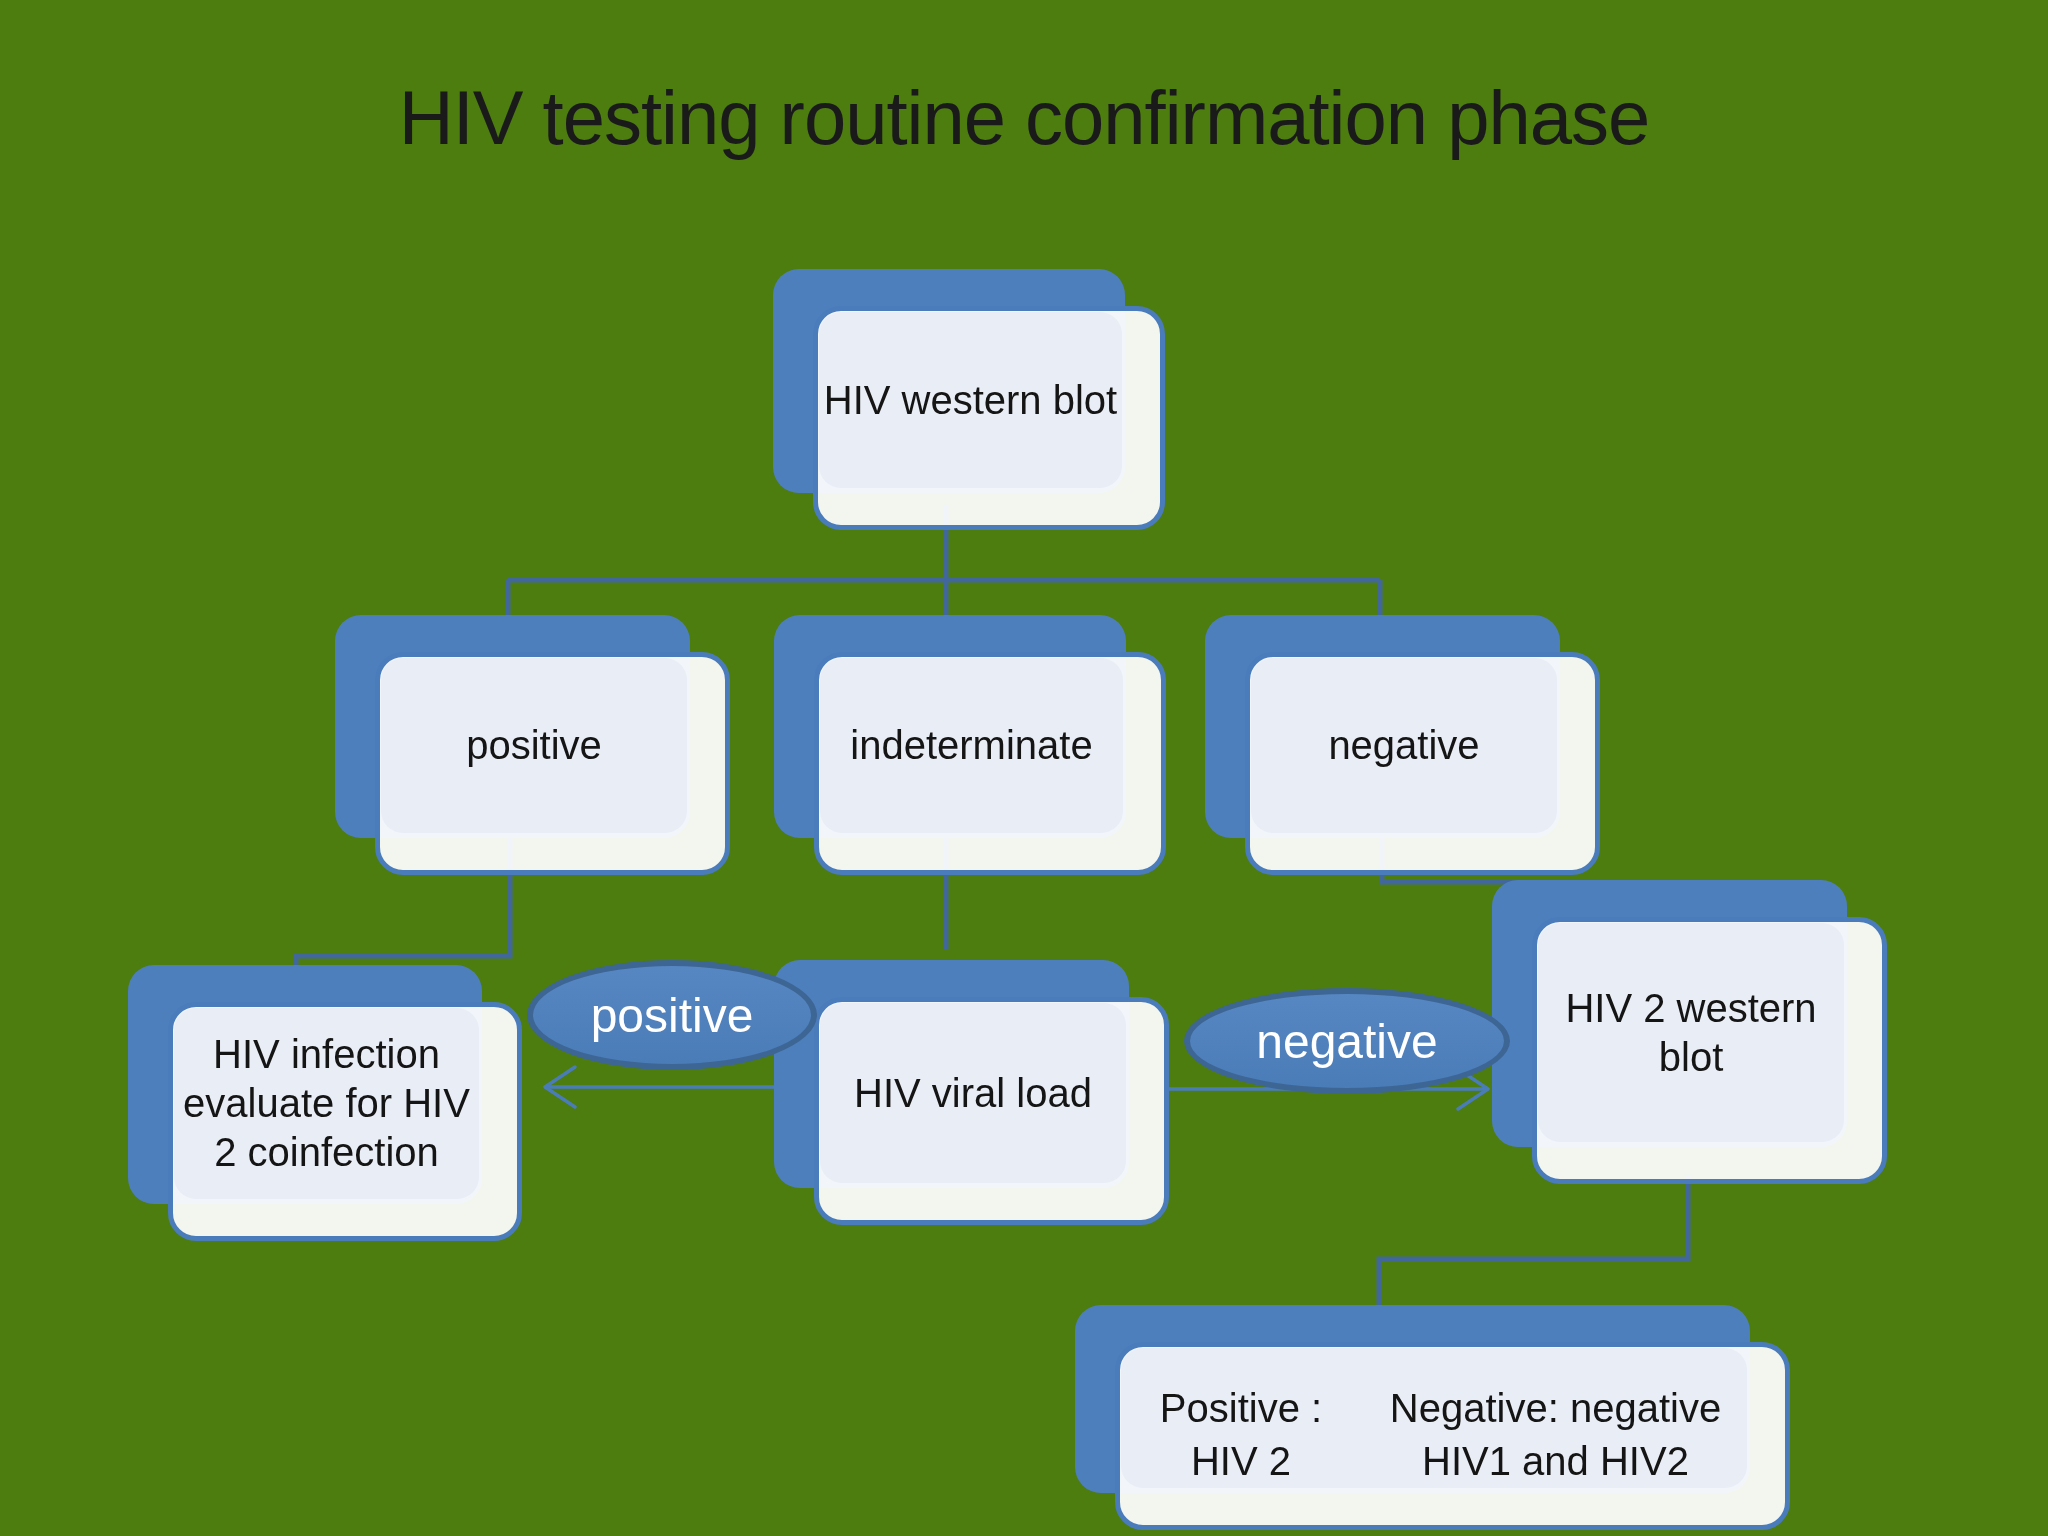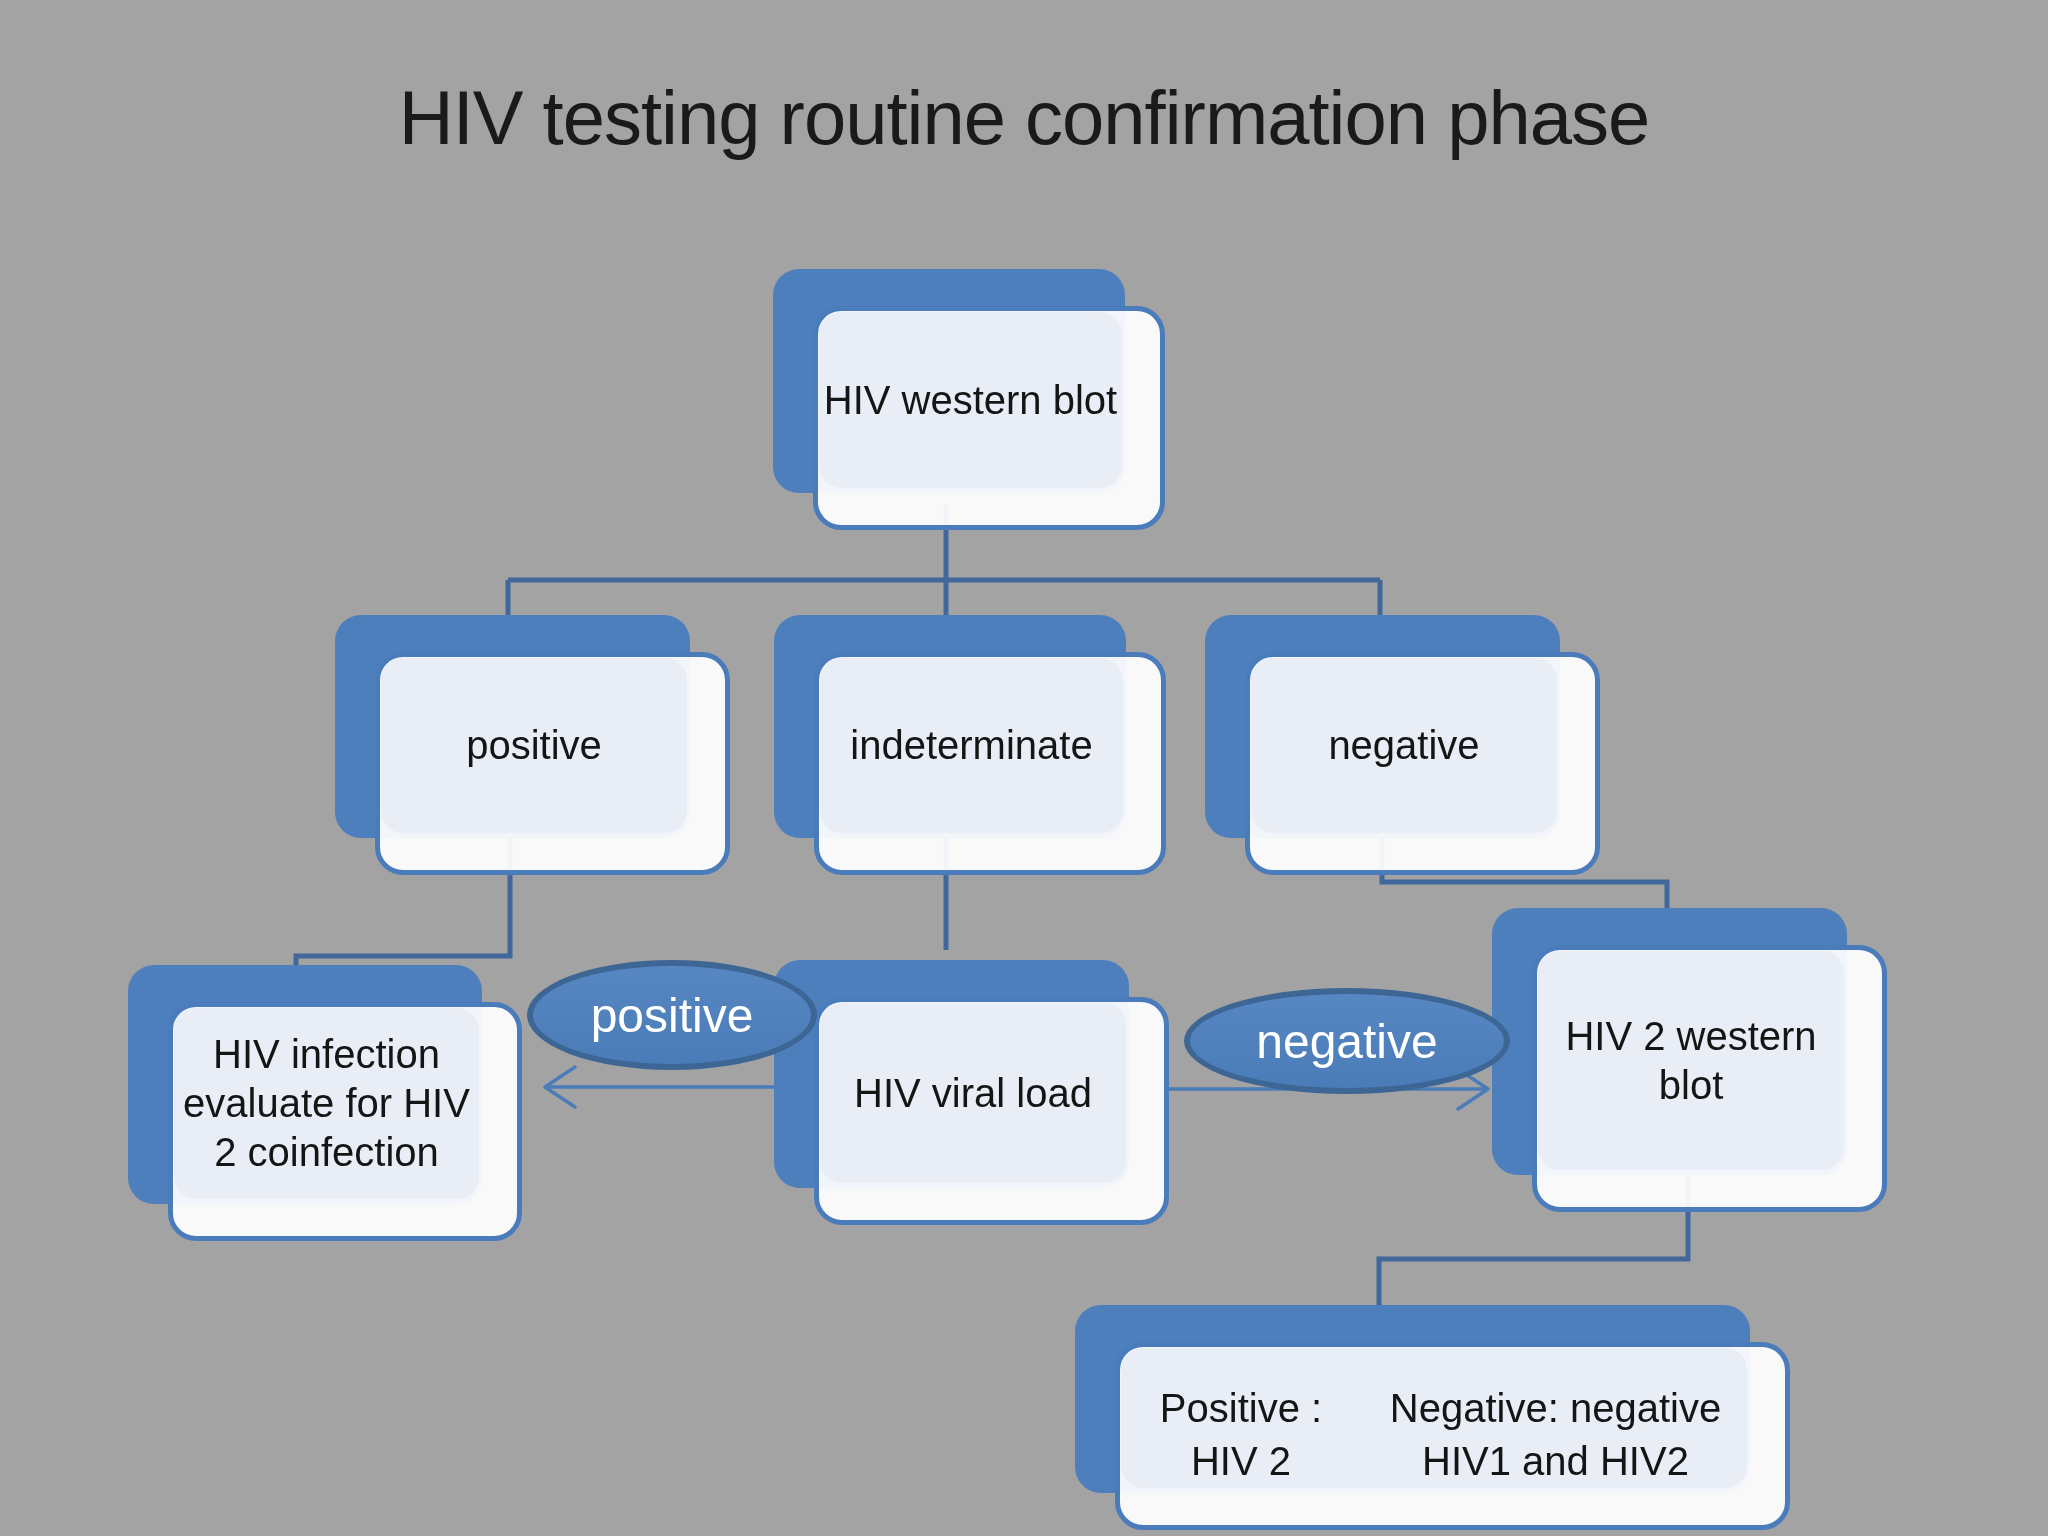--- a/index.html
+++ b/index.html
@@ -1,19 +1,19 @@
 <!DOCTYPE html>
 <html><head>
 <meta charset="utf-8">
 <style>
   html,body{margin:0;padding:0;background:#ffffff;}
   .slide{
     position:relative;
     width:2048px;height:1536px;
-    background:#a3a3a3;
+    background:#4d7c0f;
     overflow:hidden;
     font-family:"Liberation Sans","DejaVu Sans",sans-serif;
   }
   .title{
     position:absolute;top:74px;left:0;width:100%;
     text-align:center;
     font-size:76px;line-height:1.15;letter-spacing:-1px;
     color:#1a1a1a;font-weight:400;
   }
   svg.wires{position:absolute;left:0;top:0;}
@@ -118,21 +118,21 @@
     <div class="node-label">HIV infection evaluate for HIV 2 coinfection</div>
   </div>
 
   <div class="node" style="left:774px;top:944px;width:395px;height:265px;margin-top:16px;">
     <div class="node-back"></div>
     <div class="node-front"></div>
     <div class="node-panel"></div>
     <div class="node-label">HIV viral load</div>
   </div>
 
-  <div class="node" style="left:1492px;top:908px;width:395px;height:304px;">
+  <div class="node" style="left:1492px;top:880px;width:395px;height:304px;">
     <div class="node-back"></div>
     <div class="node-front"></div>
     <div class="node-panel"></div>
     <div class="node-label">HIV 2 western blot</div>
   </div>
 
   <div class="node" style="left:1075px;top:1305px;width:715px;height:225px;">
     <div class="node-back"></div>
     <div class="node-front"></div>
     <div class="node-panel"></div>

